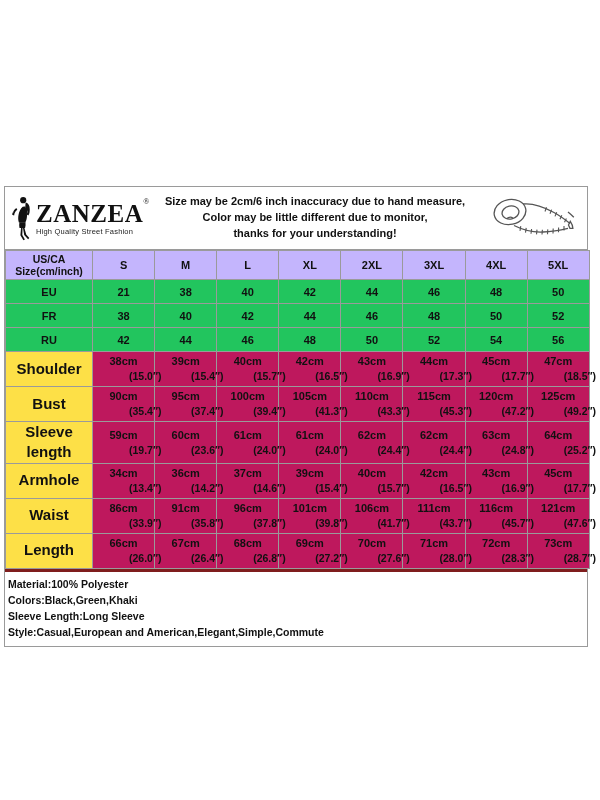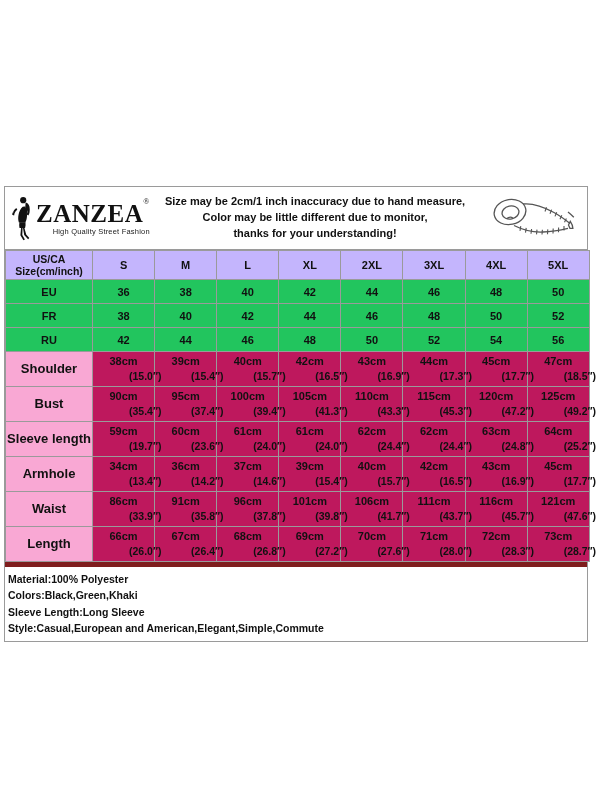--- a/index.html
+++ b/index.html
@@ -53,21 +53,20 @@
     font-weight: 400;
     position: relative;
     top: -8px;
   }
   .logo-tag {
     font-size: 7.5px;
     color: #222;
     letter-spacing: 0.2px;
     margin-top: 1px;
     white-space: nowrap;
-    text-align: right;
   }
   .disclaimer {
     flex: 1 1 auto;
     text-align: center;
     font-size: 11px;
     font-weight: 700;
     color: #111;
     line-height: 1.45;
     padding: 0 4px;
   }
@@ -92,26 +91,26 @@
     color: #111;
     padding: 0;
     vertical-align: middle;
   }
   col.lbl { width: 87px; }
   col.sz  { width: 62.1px; }
   .hdr-row td { background: #c4b5fd; height: 28px; line-height: 1.15; font-size: 11.5px; }
   .hdr-row td.corner { font-size: 10.5px; }
   .std-row td { background: #22c55e; height: 23px; font-size: 11.5px; }
   .meas-row td { background: #be185d; height: 34px; line-height: 1.35; }
-  .meas-row td.rowlbl { background: #f9a8d4; font-size: 13px; }
+  .meas-row td.rowlbl { background: #fde047; font-size: 15px; }
   .cm { display: block; font-size: 11px; }
   .inch { display: block; font-size: 10.5px; padding-left: 36px; }
   
   .footer {
-    border-top: 5px solid #7f1d1d;
+    border-top: 3px solid #7f1d1d;
     padding: 4px 3px 5px 3px;
     background: #ffffff;
   }
   .footer div {
     font-size: 10.5px;
     font-weight: 700;
     color: #111;
     line-height: 1.55;
     white-space: nowrap;
   }
@@ -136,21 +135,21 @@
           <path d="M1.6 17.6 l2 .6 -0.5 2.2 -1.9 -0.6 z"></path>
         </g>
       </svg>
       <div class="logo-text">
         <div class="logo-word"><span>ZANZEA</span><span class="logo-reg">®</span></div>
         <div class="logo-tag">High Quality Street Fashion</div>
       </div>
     </div>
 
     <div class="disclaimer">
-      <div>Size may be 2cm/1 inch inaccuracy due to hand measure,</div>
+      <div>Size may be 2cm/6 inch inaccuracy due to hand measure,</div>
       <div>Color may be little different due to monitor,</div>
       <div>thanks for your understanding!</div>
     </div>
 
     <div class="tape-cell">
       <svg width="96" height="46" viewBox="0 0 96 46">
         <g fill="none" stroke="#555" stroke-width="1.3">
           <ellipse cx="26" cy="17" rx="16" ry="12.5" transform="rotate(-12 26 17)"></ellipse>
           <ellipse cx="26.5" cy="17.5" rx="8.5" ry="6.5" transform="rotate(-12 26.5 17.5)"></ellipse>
           <path d="M23 23.5 c1.5 -1.3 4 -1.8 5.8 -0.7"></path>
@@ -199,21 +198,21 @@
           <td>M</td>
           <td>L</td>
           <td>XL</td>
           <td>2XL</td>
           <td>3XL</td>
           <td>4XL</td>
           <td>5XL</td>
         </tr>
         <tr class="std-row">
           <td class="rowlbl">EU</td>
-          <td>36</td>
+          <td>21</td>
           <td>38</td>
           <td>40</td>
           <td>42</td>
           <td>44</td>
           <td>46</td>
           <td>48</td>
           <td>50</td>
         </tr>
         <tr class="std-row">
           <td class="rowlbl">FR</td>

